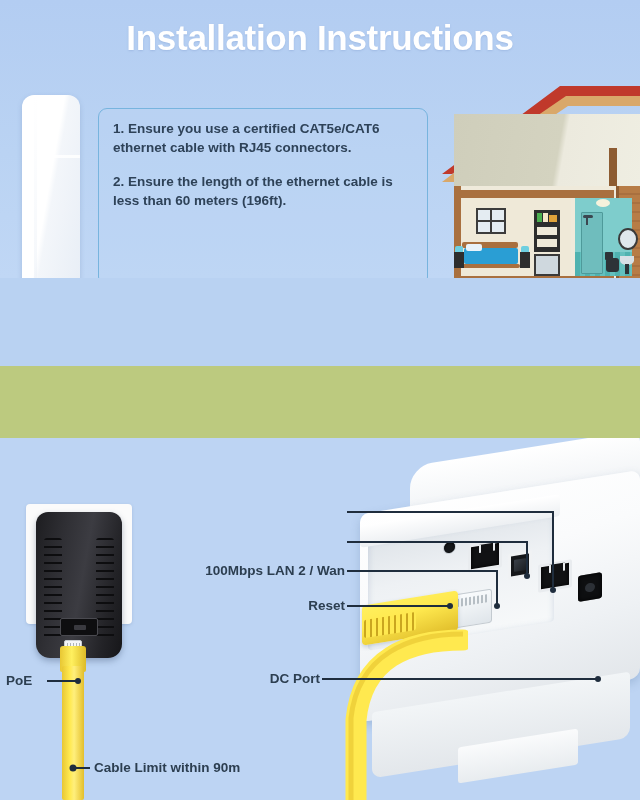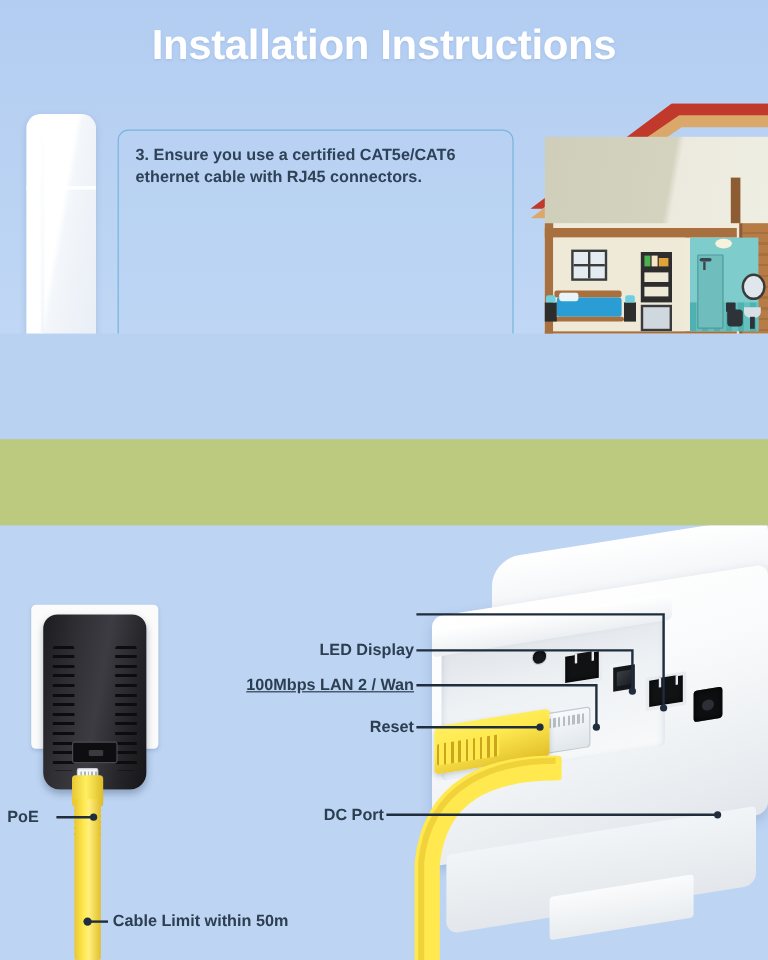--- a/index.html
+++ b/index.html
@@ -301,21 +301,22 @@
   <div class="top-section">
 
     <div class="title">Installation Instructions</div>
 
     <div class="cpe-wrap">
       <div class="cpe-body"></div>
       <div class="cpe-pole"></div>
     </div>
 
     <div class="attention-box">
-      <div class="attention-item">3. Ensure you use a certified CAT5e/CAT6 ethernet cable with RJ45 connectors.</div>
+      <div class="attention-item">1. Ensure you use a certified CAT5e/CAT6 ethernet cable with RJ45 connectors.</div>
+      <div class="attention-item">2. Ensure the length of the ethernet cable is less than 60 meters (196ft).</div>
     </div>
 
 
     <div class="house">
 
       <svg class="roof" viewBox="0 0 198 96" preserveAspectRatio="none">
         <polygon points="0,96 118,6 198,6 198,20 126,20 14,96" fill="#d9a86a"></polygon>
         <polygon points="0,88 118,0 198,0 198,10 124,10 10,88" fill="#c0392b"></polygon>
       </svg>
 
@@ -442,21 +443,20 @@
       <polyline points="322,241 598,241" fill="none" stroke="#1f2d3d" stroke-width="2"></polyline>
       <circle cx="598" cy="241" r="3" fill="#1f2d3d"></circle>
 
       <polyline points="47,243 78,243" fill="none" stroke="#1f2d3d" stroke-width="2"></polyline>
       <circle cx="78" cy="243" r="3" fill="#1f2d3d"></circle>
 
       <polyline points="90,330 73,330" fill="none" stroke="#1f2d3d" stroke-width="2"></polyline>
       <circle cx="73" cy="330" r="3.5" fill="#1f2d3d"></circle>
     </svg>
 
-    <div class="lbl" style="left:0;top:96px;width:345px;">LED Display</div>
-    <div class="lbl" style="left:0;top:125px;width:345px;text-decoration:underline;">100Mbps LAN 2 / Wan</div>
+    <div class="lbl" style="left:0;top:125px;width:345px;">100Mbps LAN 2 / Wan</div>
     <div class="lbl" style="left:0;top:160px;width:345px;">Reset</div>
     <div class="lbl" style="left:0;top:233px;width:320px;">DC Port</div>
     <div class="lbl lbl-left" style="left:6px;top:235px;">PoE</div>
-    <div class="lbl lbl-left" style="left:94px;top:322px;">Cable Limit within 50m</div>
+    <div class="lbl lbl-left" style="left:94px;top:322px;">Cable Limit within 90m</div>
   </div>
 
 </div>
 
 </body></html>

